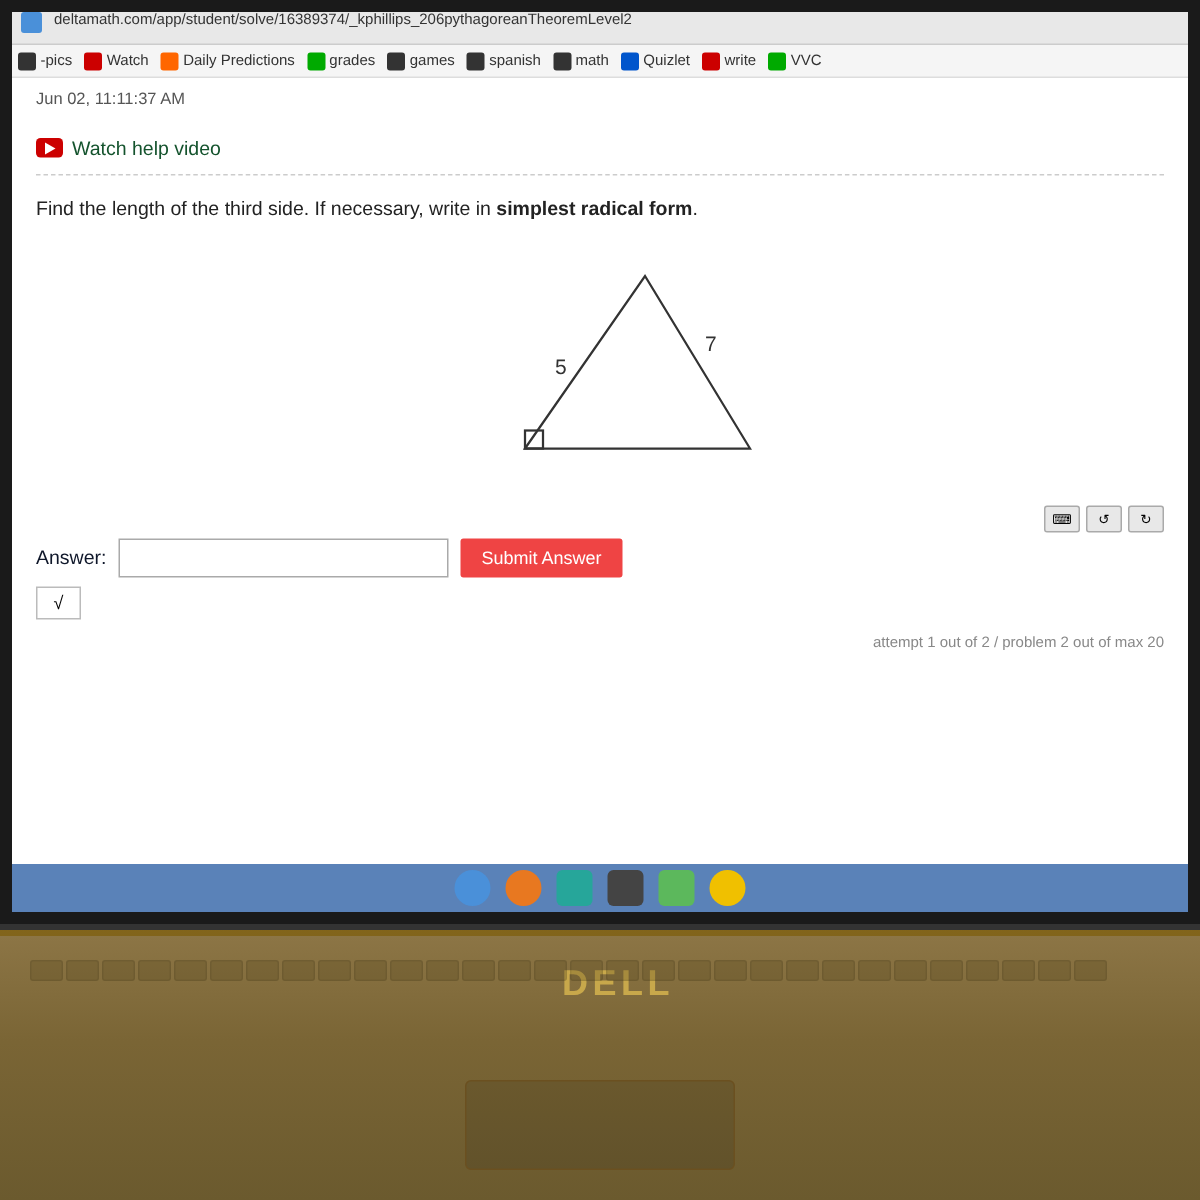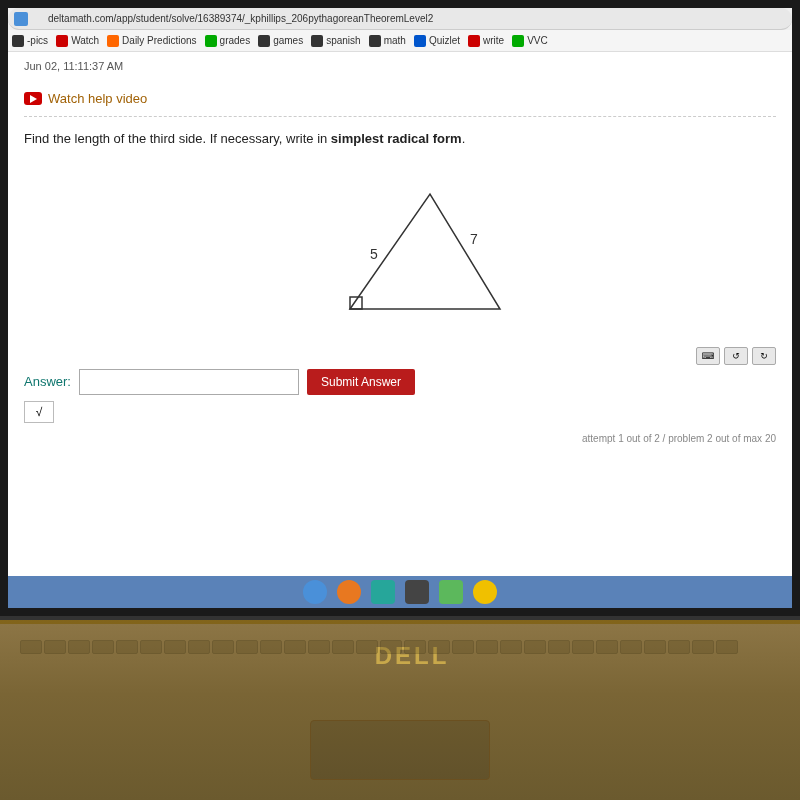--- a/index.html
+++ b/index.html
@@ -44,24 +44,22 @@
       overflow: hidden;
     }
 
     
     .browser-bar {
       width: 100%;
       height: 22px;
       background: #e8e8e8;
       border-bottom: 1px solid #ccc;
       display: flex;
-      align-items: center;
       padding: 0 6px;
-      gap: 20px;
-      border-radius: 11px;
+      gap: 8px;
     }
 
     .browser-favicon {
       width: 14px;
       height: 14px;
       background: #4a90d9;
       border-radius: 2px;
       flex-shrink: 0;
     }
 
@@ -144,34 +142,33 @@
     .youtube-play {
       width: 0;
       height: 0;
       border-top: 4px solid transparent;
       border-bottom: 4px solid transparent;
       border-left: 7px solid white;
     }
 
     .watch-help-text {
       font-size: 13px;
-      color: #a16207;
+      color: #14532d;
       font-weight: 500;
     }
 
     .divider {
       border: none;
       border-top: 1px dashed #ccc;
       margin: 8px 0 12px 0;
     }
 
     .problem-text {
       font-size: 13px;
       color: #222;
-      margin-bottom: 10px;
       line-height: 1.5;
     }
 
     .problem-text strong {
       font-weight: bold;
     }
 
     
     .triangle-area {
       width: 100%;
@@ -189,37 +186,37 @@
     }
 
     .answer-row {
       display: flex;
       align-items: center;
       gap: 8px;
     }
 
     .answer-label {
       font-size: 13px;
-      color: #0f766e;
+      color: #0f172a;
     }
 
     .answer-input {
       width: 220px;
       height: 26px;
       border: 1px solid #aaa;
       background: #fff;
       font-size: 13px;
       padding: 2px 6px;
       outline: none;
     }
 
     .submit-btn {
       height: 26px;
       padding: 0 14px;
-      background: #b91c1c;
+      background: #ef4444;
       color: #fff;
       border: none;
       font-size: 12px;
       cursor: pointer;
       border-radius: 2px;
     }
 
     .sqrt-btn {
       width: 30px;
       height: 22px;

